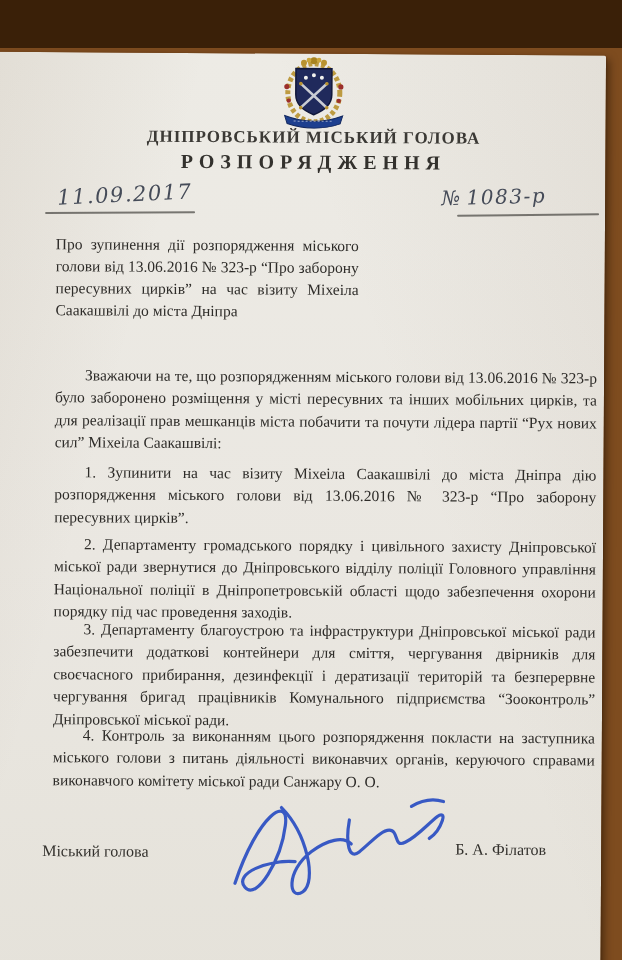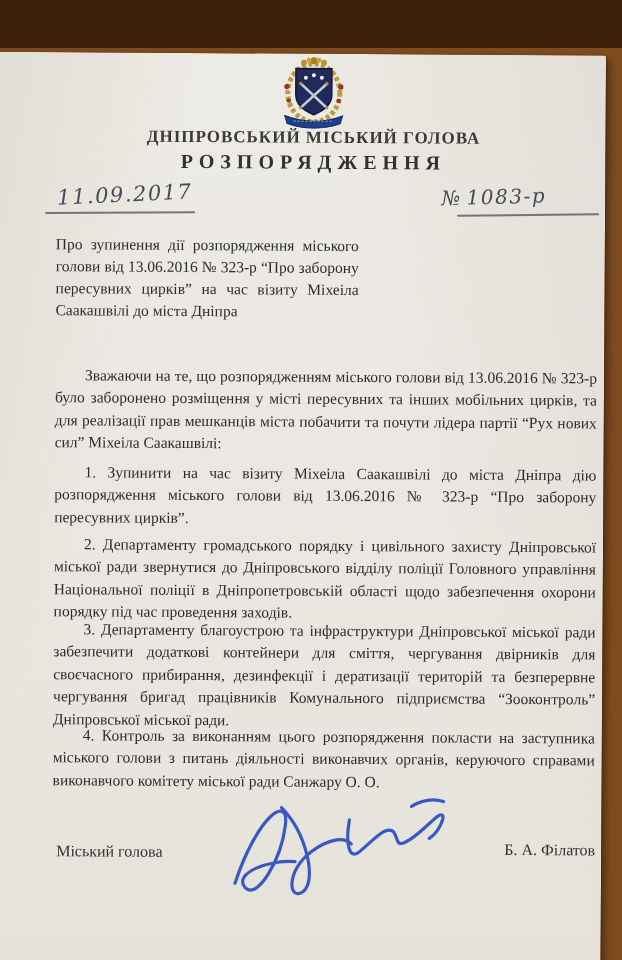--- a/index.html
+++ b/index.html
@@ -49,22 +49,22 @@
   }
   .para{
     position:absolute;left:67px;width:542px;margin:0;
     font-size:15.5px;line-height:22.4px;text-align:justify;text-indent:30px;color:#2e2c29;
   }
   .preamble{top:312px;}
   .item1{top:409px;}
   .item2{top:481px;}
   .item3{top:566px;}
   .item4{top:672px;}
-  .sig-position{position:absolute;left:71px;top:790px;font-size:16px;color:#33312d;}
-  .sig-name{position:absolute;left:470px;top:786px;width:140px;text-align:right;font-size:16px;color:#33312d;}
+  .sig-position{position:absolute;left:57px;top:790px;font-size:16px;color:#33312d;}
+  .sig-name{position:absolute;left:470px;top:786px;width:140px;font-size:16px;color:#33312d;}
   .signature{position:absolute;left:238px;top:732px;width:236px;height:132px;}
 </style>
 </head>
 <body>
 
 <div class="photo">
   <div class="paper">
 
     <div class="emblem">
       <svg width="88" height="72" viewBox="0 0 88 72">

